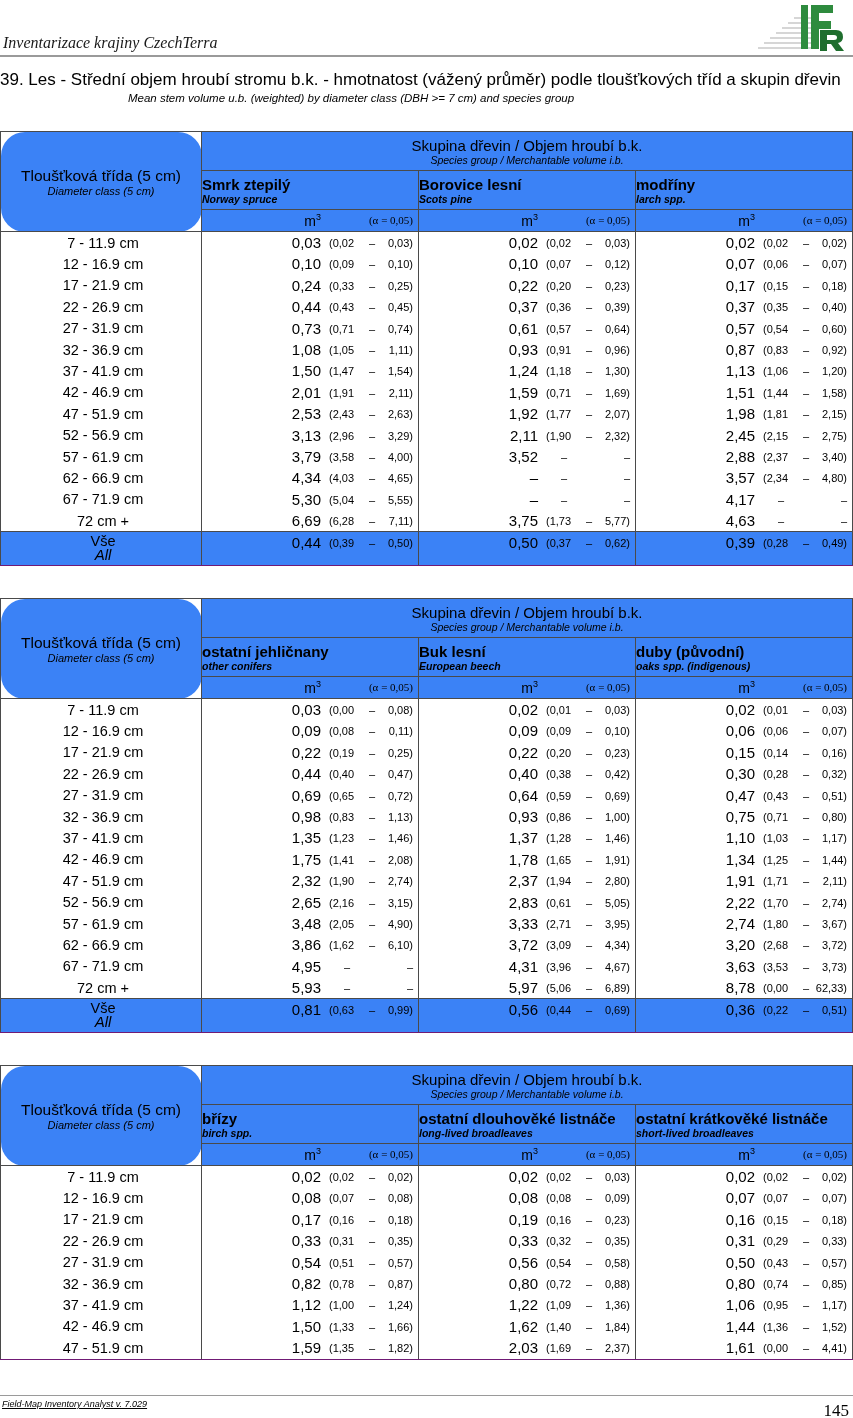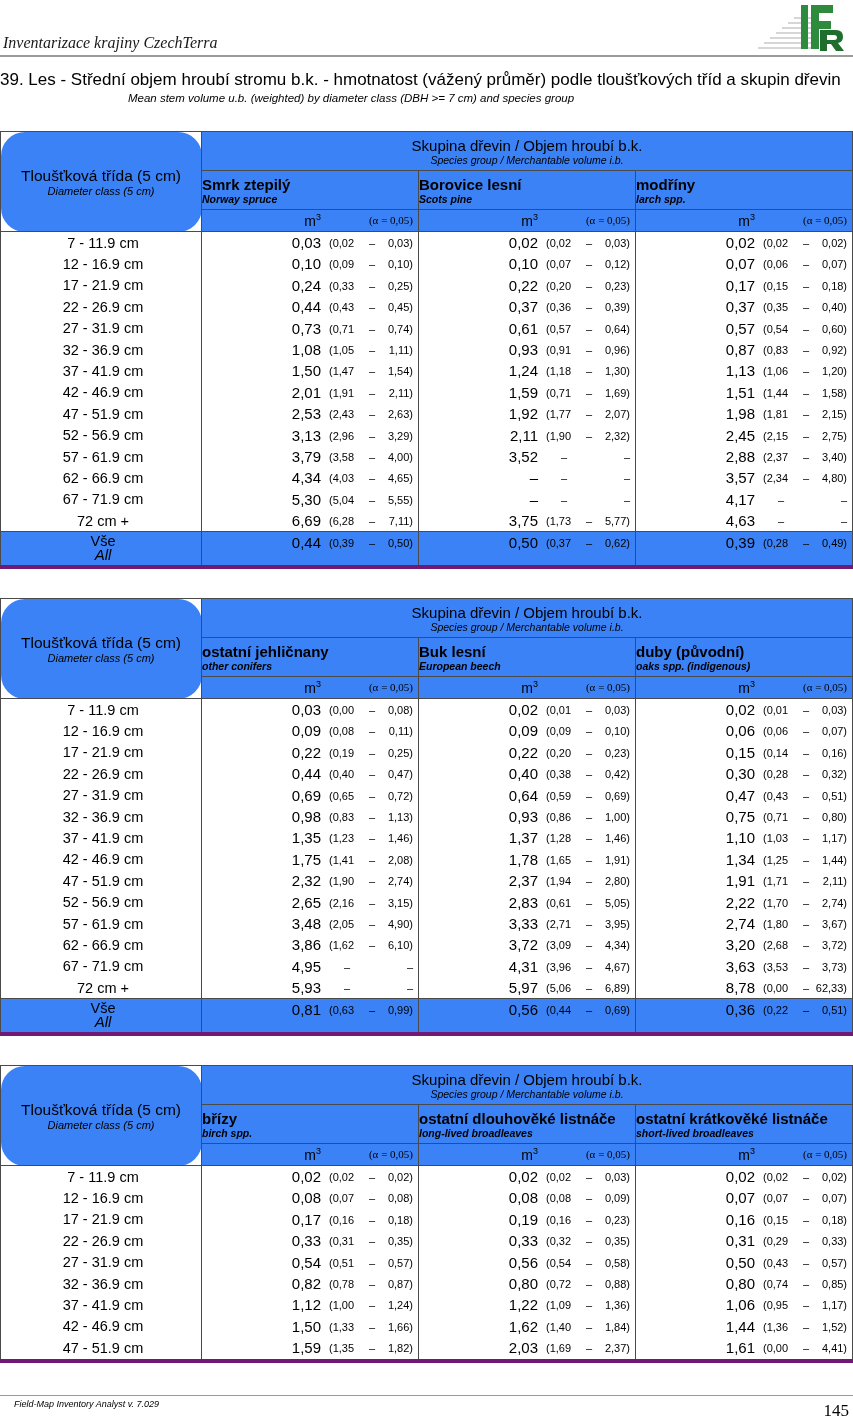--- a/index.html
+++ b/index.html
@@ -46,24 +46,24 @@
   td.val .ci span { display:inline-block; }
   td.val .ci .lo { width:36px; text-align:left; }
   td.val .ci .dash { width:14px; text-align:center; }
   td.val .ci .hi { width:34px; text-align:right; }
 
   tr.total td { height:31px; vertical-align:top; }
   tr.total td.lbl { padding-top:2px !important; }
   tr.total td.lbl .cz { font-size:14.5px; line-height:15px; }
   tr.total td.lbl .en { font-size:15px; font-style:italic; line-height:11px; }
 
-  table.dt tr:last-child td { border-bottom:4px solid #701a75; }
+  table.dt tr:last-child td { border-bottom:1px solid #701a75; }
 
   .footer-rule { position:absolute; left:0; top:1395px; width:853px; height:1px; background:#9a9a9a; }
-  .footer-left { position:absolute; left:14px; top:1399px; font-size:9px; font-style:italic; color:#000; }
+  .footer-left { position:absolute; left:2px; top:1399px; font-size:9px; font-style:italic; color:#000;text-decoration:underline; }
   .footer-page { position:absolute; right:4px; top:1401px; font-family:"Liberation Serif", serif; font-size:17px; }
 </style>
 </head>
 <body>
 
 <div class="header-title">Inventarizace krajiny CzechTerra</div>
 <div class="logo">
   <svg width="92" height="50" viewBox="0 0 92 50">
     <g fill="none" stroke="#c8c8c8" stroke-width="1.5">
       <line x1="2" y1="46" x2="60" y2="46"></line>

